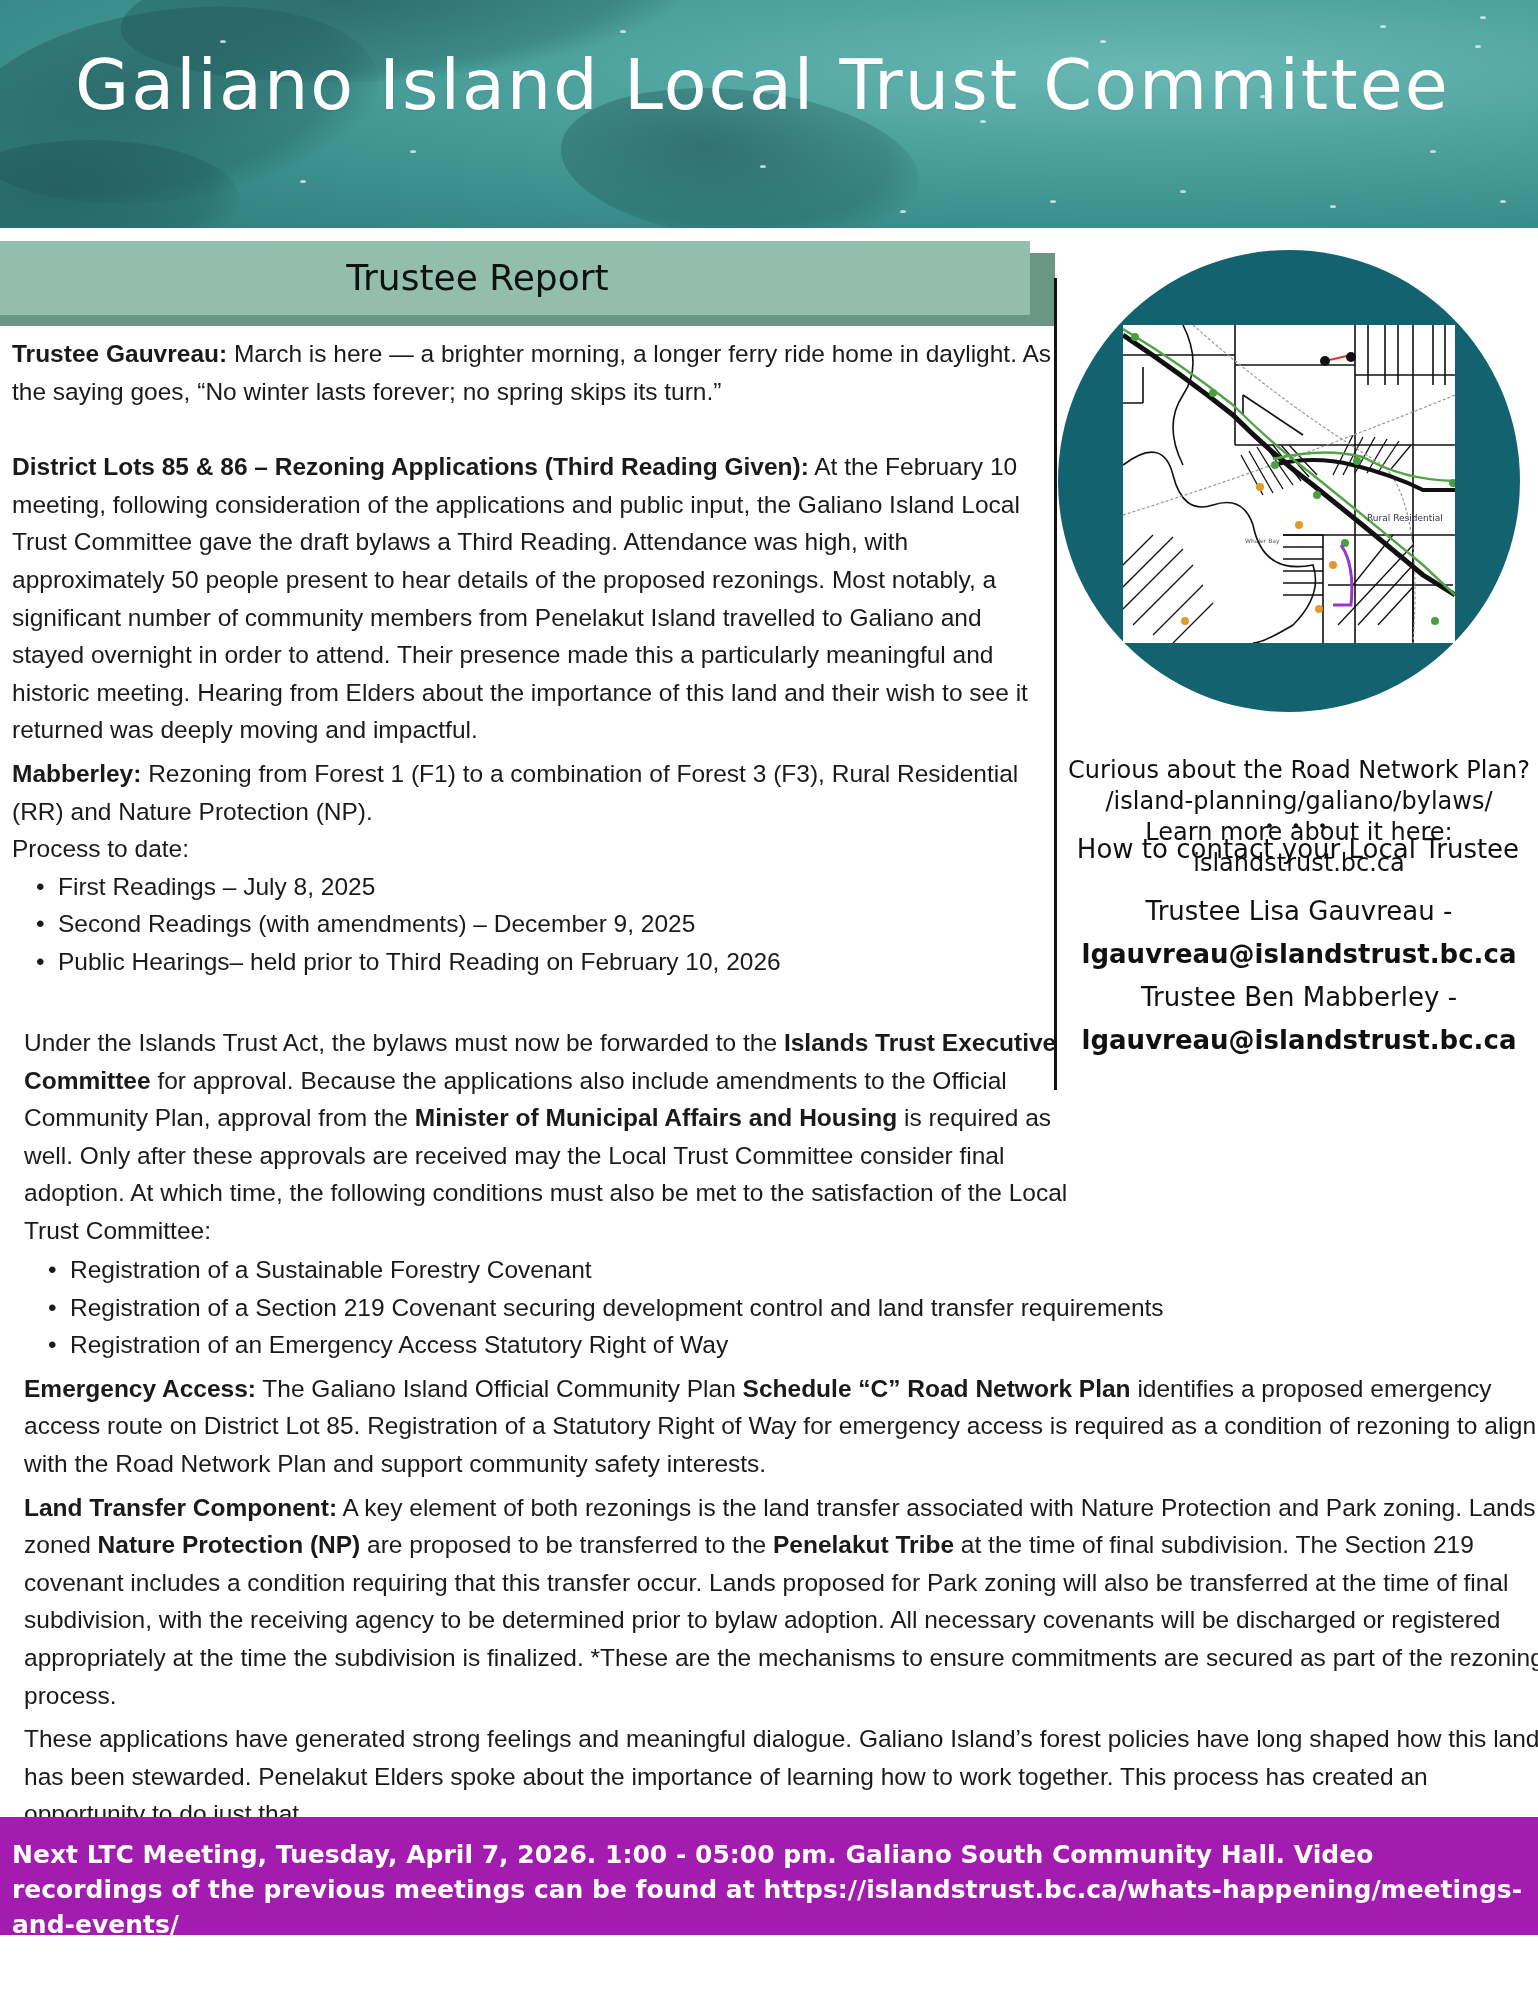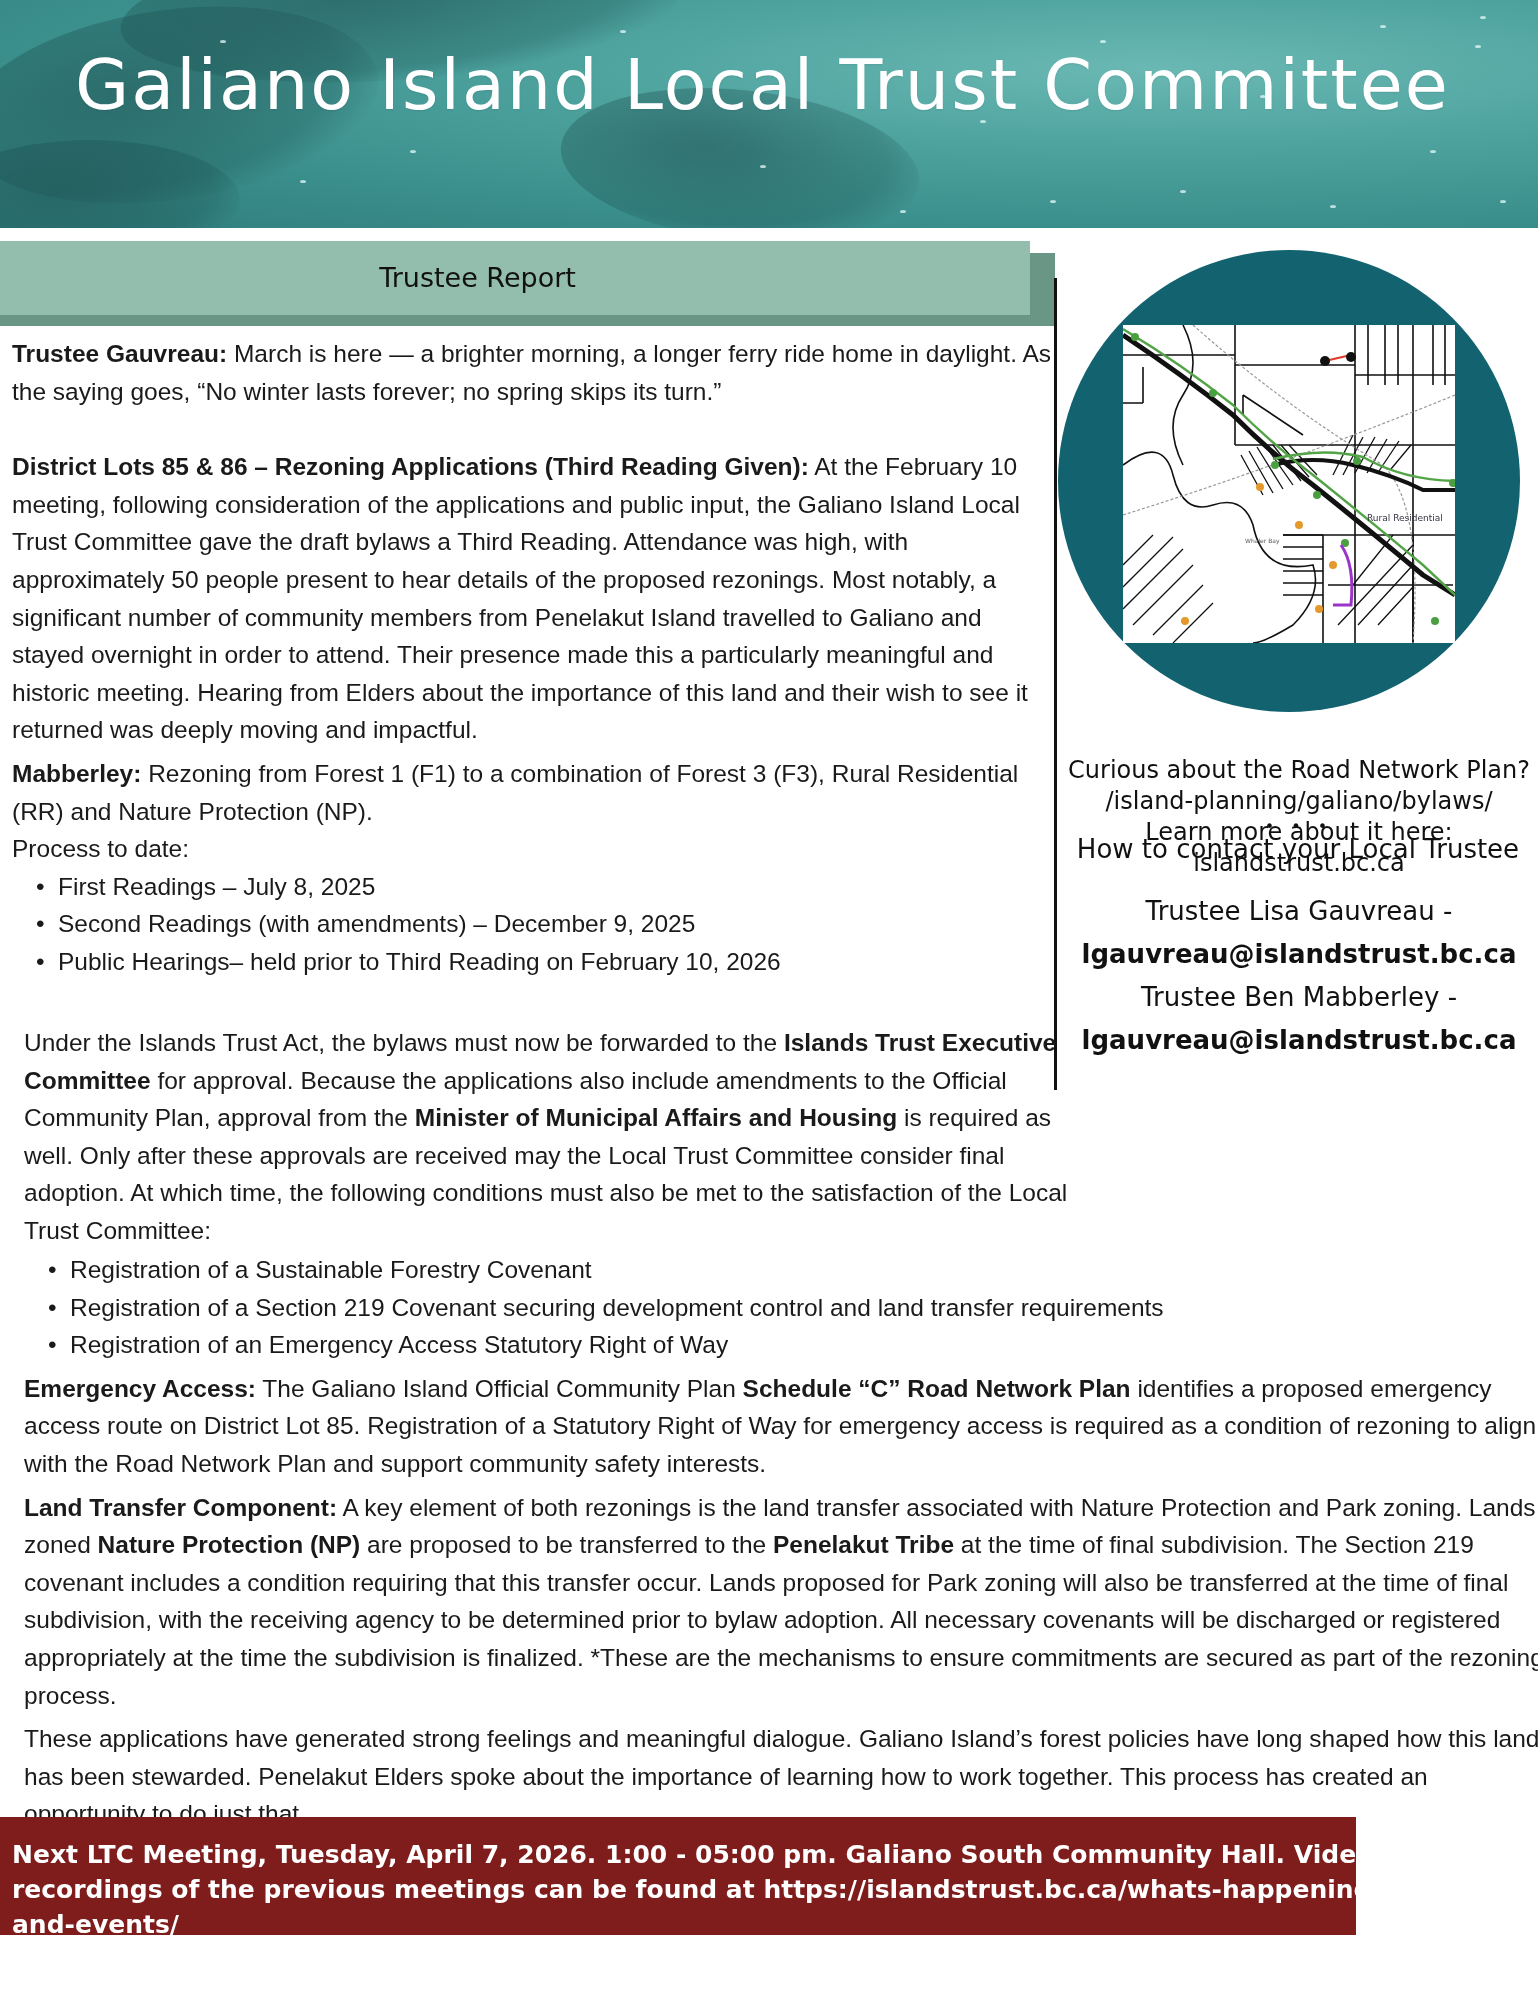--- a/index.html
+++ b/index.html
@@ -10,21 +10,21 @@
   .header .fish { position:absolute; border-radius:50%;
                   background: radial-gradient(ellipse at 40% 40%, rgba(30,80,80,0.55), rgba(20,70,72,0.25) 60%, rgba(20,70,72,0) 75%); }
   .header .bubble { position:absolute; width:6px; height:3px; border-radius:50%; background:rgba(230,250,250,0.75); }
   .header-title { position:absolute; left:0; top:50px; width:1538px; text-align:left; padding-left:75px; box-sizing:border-box;
                   font-family:"DejaVu Sans", sans-serif; font-weight:normal; font-size:70px; letter-spacing:2px;
                   color:#ffffff; line-height:1; text-shadow:0 1px 2px rgba(0,0,0,0.08); }
 
   .report-shadow { position:absolute; left:0; top:253px; width:1055px; height:73px; background:#6a9785; }
   .report-bar { position:absolute; left:0; top:241px; width:1030px; height:74px; background:#93bead; }
   .report-title { position:absolute; left:0; top:241px; width:955px; height:74px; line-height:74px; text-align:center;
-                  font-family:"DejaVu Sans", sans-serif; font-size:27px; color:#111; }
+                  font-family:"DejaVu Sans", sans-serif; font-size:36px; color:#111; }
 
   .divider { position:absolute; left:1054px; top:278px; width:3px; height:812px; background:#111; }
 
   .col-left { position:absolute; left:12px; top:335px; width:1045px;
               font-family:"Liberation Sans", sans-serif; font-size:24.5px; line-height:37.6px; color:#1a1a1a; }
   .full { position:absolute; left:24px; width:1520px;
           font-family:"Liberation Sans", sans-serif; font-size:24.5px; line-height:37.6px; color:#1a1a1a; }
   p { margin:0; }
   b { font-weight:bold; }
   .gap-lg { height:38px; }
@@ -36,21 +36,21 @@
   .circle { position:absolute; left:1058px; top:250px; width:462px; height:462px; border-radius:50%; background:#12626f; overflow:hidden; }
   .map { position:absolute; left:1123px; top:325px; width:332px; height:318px; background:#8b5cf6; overflow:hidden; }
 
   .right { position:absolute; left:1060px; width:478px; text-align:center; font-family:"DejaVu Sans", sans-serif; color:#111; }
   .caption { top:755px; font-size:24px; line-height:31px; }
   .dots { top:819px; font-size:16px; letter-spacing:6px; line-height:16px; }
   .contact-h { top:832px; font-size:26px; line-height:34px; left:1058px; width:480px; white-space:nowrap; }
   .contact { top:890px; font-size:26px; line-height:43px; }
   .contact .em { font-weight:bold; }
 
-  .footer { position:absolute; left:0; top:1817px; width:1356px; height:118px; background:#7f1d1d; }
+  .footer { position:absolute; left:0; top:1817px; width:1538px; height:118px; background:#a21caf; }
   .footer-text { position:absolute; left:12px; top:20px; width:1520px; font-family:"DejaVu Sans", sans-serif;
                  font-size:25px; line-height:35px; color:#ffffff; font-weight:bold; }
 </style>
 </head>
 <body>
 
 <div class="header">
   <div class="fish" style="left:-40px;top:10px;width:420px;height:190px;transform:rotate(-8deg);"></div>
   <div class="fish" style="left:120px;top:-60px;width:560px;height:140px;transform:rotate(-4deg);"></div>
   <div class="fish" style="left:560px;top:90px;width:360px;height:150px;transform:rotate(6deg);"></div>

